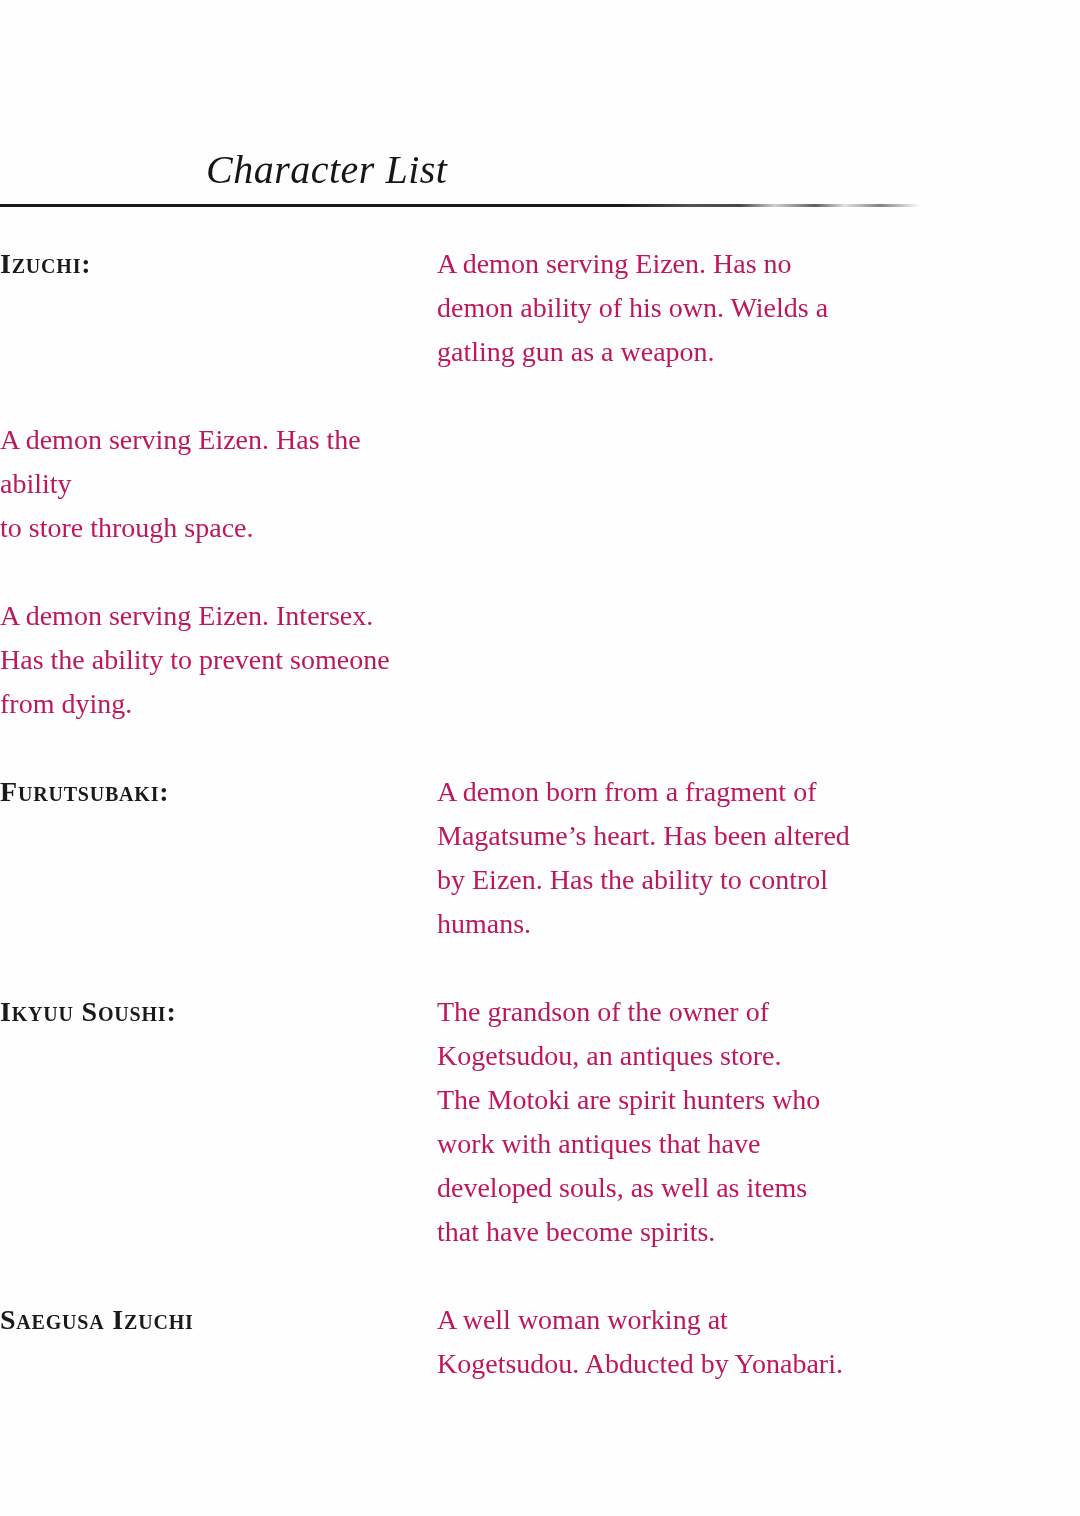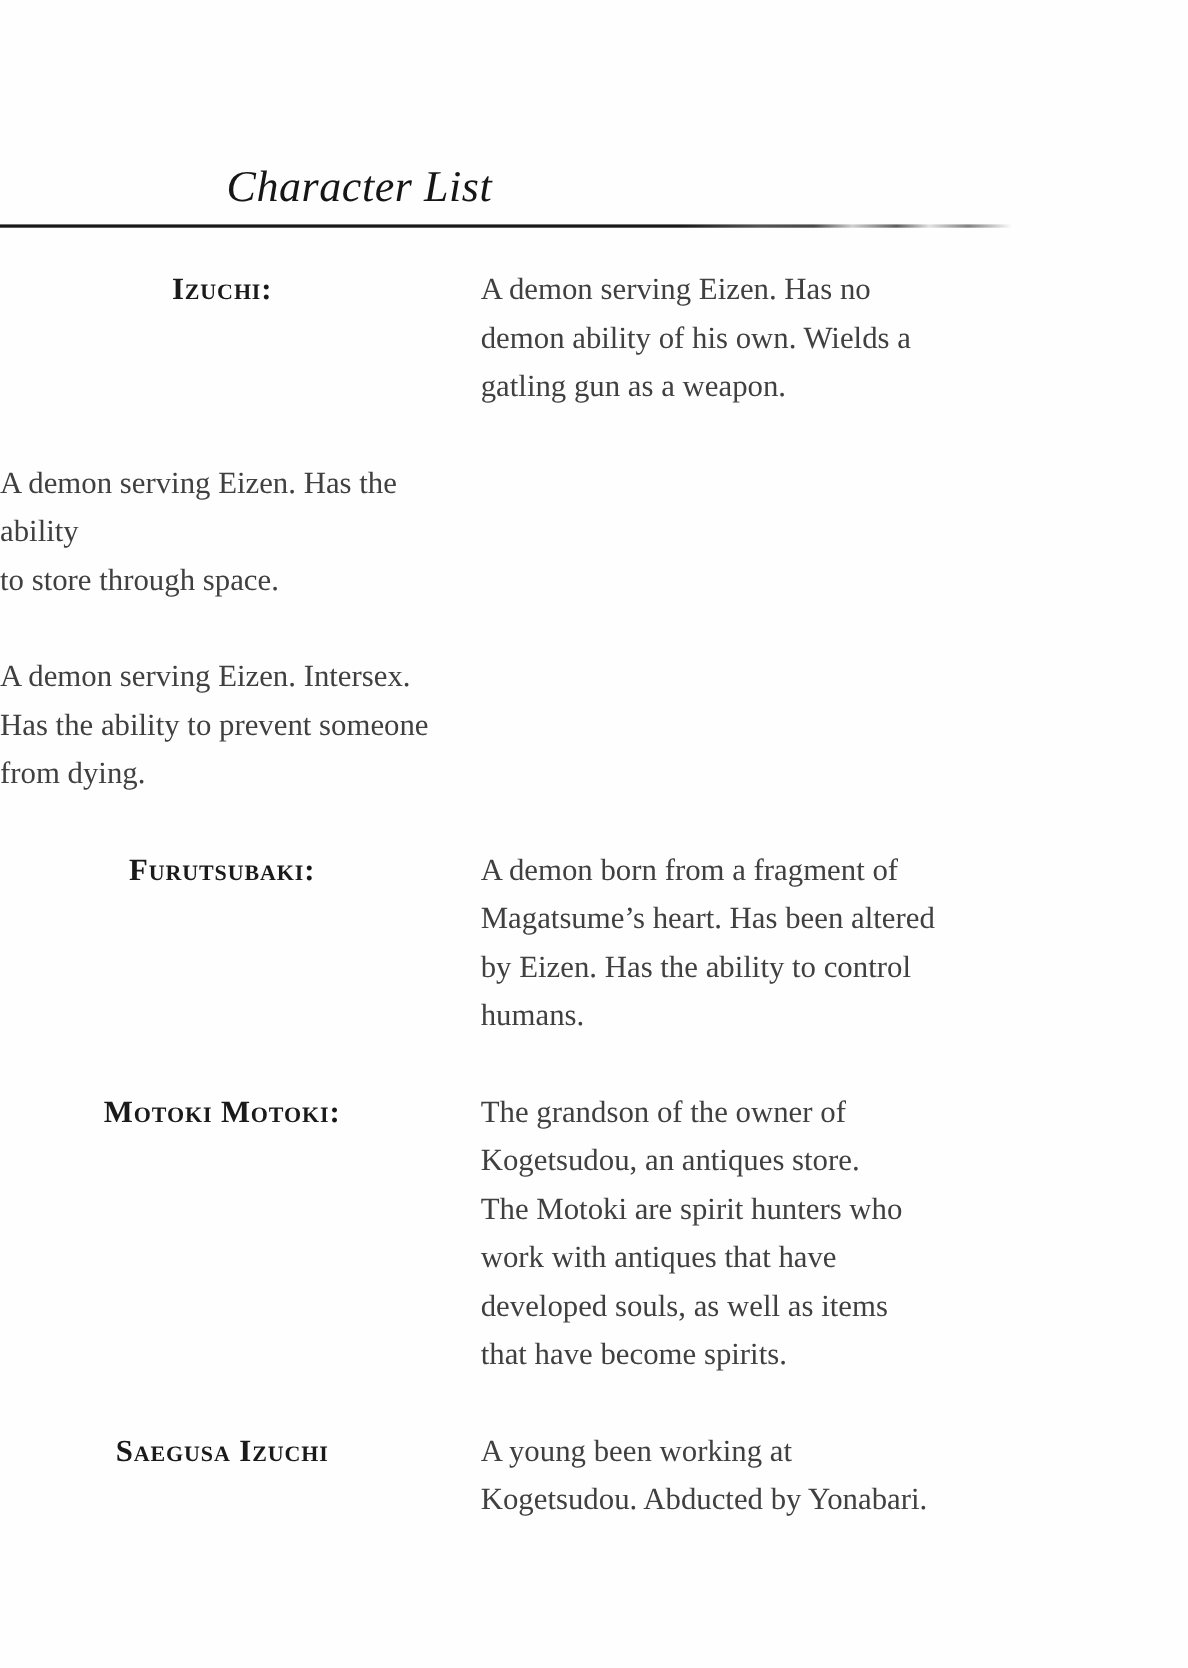--- a/index.html
+++ b/index.html
@@ -56,29 +56,29 @@
   }
   .entry {
     display: grid;
     grid-template-columns: 404px 460px;
     column-gap: 33px;
     margin-bottom: 44px;
     font-size: 28px;
     line-height: 44px;
   }
   .entry .name {
-    text-align: center;
+    text-align: left;
     font-variant: small-caps;
     font-weight: 600;
     letter-spacing: 0.8px;
     color: #1a1a1a;
   }
   .entry .desc {
     white-space: pre-line;
-    color: #404040;
+    color: #be185d;
   }
 </style>
 </head>
 <body>
 
 <div class="page">
   <h1 class="title">Character List</h1>
   <hr class="rule">
   <div class="entries">
   <div class="entry">
@@ -101,28 +101,28 @@
 
   <div class="entry">
     <div class="name">Furutsubaki:</div>
     <div class="desc">A demon born from a fragment of
 Magatsume’s heart. Has been altered
 by Eizen. Has the ability to control
 humans.</div>
   </div>
 
   <div class="entry">
-    <div class="name">Motoki Motoki:</div>
+    <div class="name">Ikyuu Soushi:</div>
     <div class="desc">The grandson of the owner of
 Kogetsudou, an antiques store.
 The Motoki are spirit hunters who
 work with antiques that have
 developed souls, as well as items
 that have become spirits.</div>
   </div>
 
   <div class="entry">
     <div class="name">Saegusa Izuchi</div>
-    <div class="desc">A young been working at
+    <div class="desc">A well woman working at
 Kogetsudou. Abducted by Yonabari.</div>
   </div>
 </div>
 </div>
 
 </body></html>

